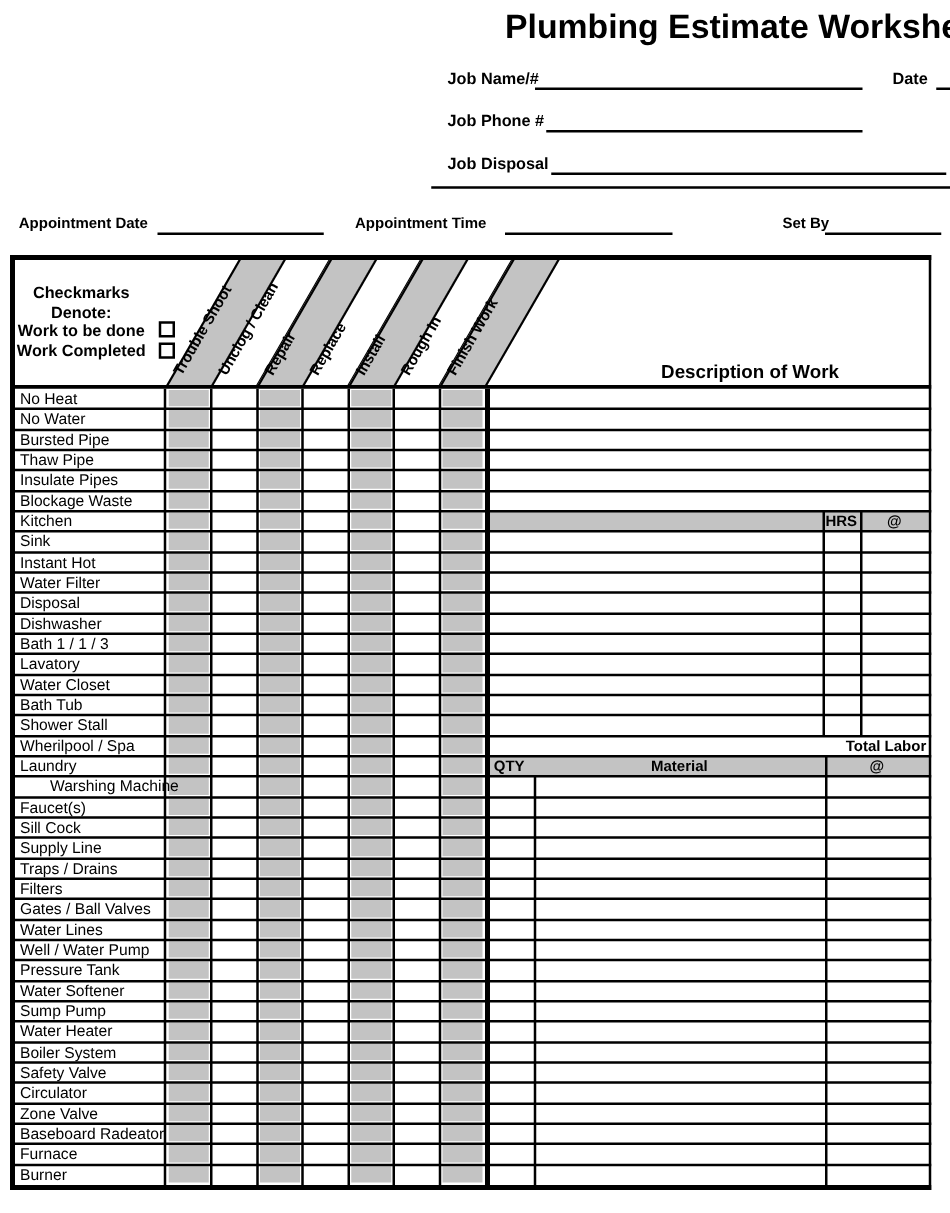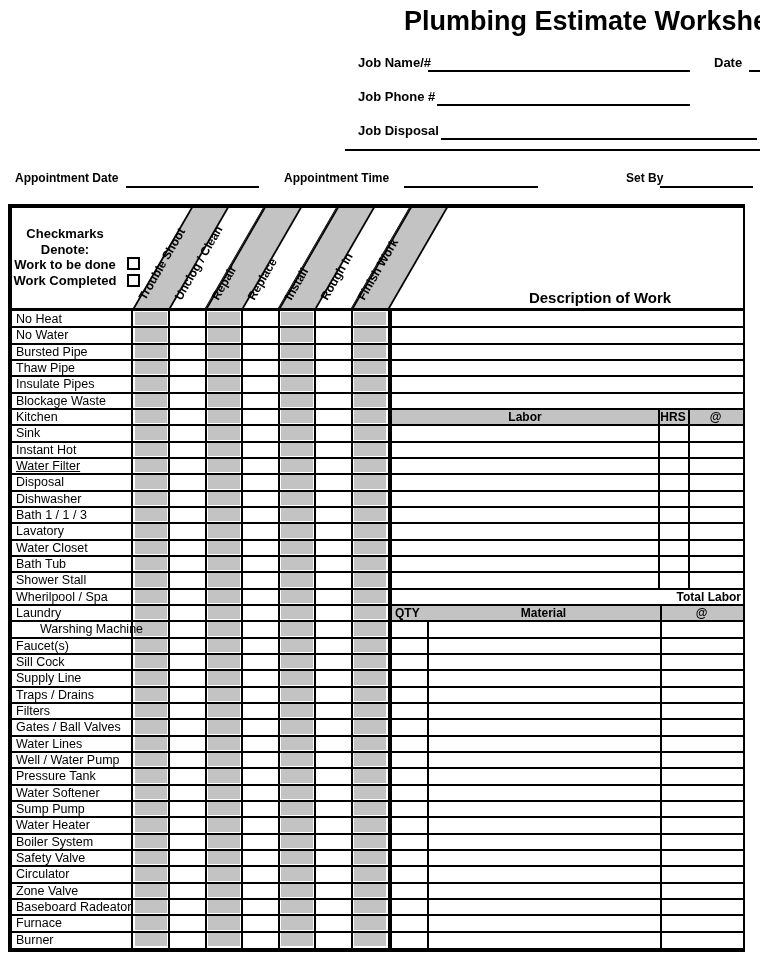--- a/index.html
+++ b/index.html
@@ -55,21 +55,20 @@
   <div class="legend">
     <div>Checkmarks</div>
     <div>Denote:</div>
     <div>Work to be done</div>
     <div>Work Completed</div>
   </div>
   <div class="legend-box" style="left:127px;top:257px"></div>
   <div class="legend-box" style="left:127px;top:274px"></div>
 
   <div class="deschdr">Description of Work</div>
-  <div class="sechdr center" style="left:392px;top:410px;width:266px">Labor</div>
   <div class="sechdr center" style="left:658px;top:410px;width:30px">HRS</div>
   <div class="sechdr center" style="left:688px;top:410px;width:55px">@</div>
   <div class="sechdr right" style="left:500px;top:590px;width:241px">Total Labor</div>
   <div class="sechdr" style="left:395px;top:606px">QTY</div>
   <div class="sechdr center" style="left:427px;top:606px;width:233px">Material</div>
   <div class="sechdr center" style="left:660px;top:606px;width:83px">@</div>
 
   <div id="dynamic">
       <div class="secbg" style="left: 392px; top: 409px; width: 351px; height: 16.3333px; background: rgb(195, 195, 195);"></div>
       <div class="secbg" style="left: 392px; top: 605px; width: 351px; height: 16.3333px; background: rgb(195, 195, 195);"></div>
@@ -348,21 +347,21 @@
       <div class="cellfill" style="left: 353.571px; top: 932.667px; width: 32.4286px; height: 13.3333px; background: rgb(195, 195, 195);"></div>
       <div class="rowlabel" style="left: 12px; top: 311px; width: 117px; height: 16.3333px; line-height: 16.3333px;">No Heat</div>
       <div class="rowlabel" style="left: 12px; top: 327.333px; width: 117px; height: 16.3333px; line-height: 16.3333px;">No Water</div>
       <div class="rowlabel" style="left: 12px; top: 343.667px; width: 117px; height: 16.3333px; line-height: 16.3333px;">Bursted Pipe</div>
       <div class="rowlabel" style="left: 12px; top: 360px; width: 117px; height: 16.3333px; line-height: 16.3333px;">Thaw Pipe</div>
       <div class="rowlabel" style="left: 12px; top: 376.333px; width: 117px; height: 16.3333px; line-height: 16.3333px;">Insulate Pipes</div>
       <div class="rowlabel" style="left: 12px; top: 392.667px; width: 117px; height: 16.3333px; line-height: 16.3333px;">Blockage Waste</div>
       <div class="rowlabel" style="left: 12px; top: 409px; width: 117px; height: 16.3333px; line-height: 16.3333px;">Kitchen</div>
       <div class="rowlabel" style="left: 12px; top: 425.333px; width: 117px; height: 16.3333px; line-height: 16.3333px;">Sink</div>
       <div class="rowlabel" style="left: 12px; top: 441.667px; width: 117px; height: 16.3333px; line-height: 16.3333px;">Instant Hot</div>
-      <div class="rowlabel" style="left: 12px; top: 458px; width: 117px; height: 16.3333px; line-height: 16.3333px; text-decoration: underline;">Water Filter</div>
+      <div class="rowlabel" style="left: 12px; top: 458px; width: 117px; height: 16.3333px; line-height: 16.3333px;">Water Filter</div>
       <div class="rowlabel" style="left: 12px; top: 474.333px; width: 117px; height: 16.3333px; line-height: 16.3333px;">Disposal</div>
       <div class="rowlabel" style="left: 12px; top: 490.667px; width: 117px; height: 16.3333px; line-height: 16.3333px;">Dishwasher</div>
       <div class="rowlabel" style="left: 12px; top: 507px; width: 117px; height: 16.3333px; line-height: 16.3333px;">Bath 1 / 1 / 3</div>
       <div class="rowlabel" style="left: 12px; top: 523.333px; width: 117px; height: 16.3333px; line-height: 16.3333px;">Lavatory</div>
       <div class="rowlabel" style="left: 12px; top: 539.667px; width: 117px; height: 16.3333px; line-height: 16.3333px;">Water Closet</div>
       <div class="rowlabel" style="left: 12px; top: 556px; width: 117px; height: 16.3333px; line-height: 16.3333px;">Bath Tub</div>
       <div class="rowlabel" style="left: 12px; top: 572.333px; width: 117px; height: 16.3333px; line-height: 16.3333px;">Shower Stall</div>
       <div class="rowlabel" style="left: 12px; top: 588.667px; width: 117px; height: 16.3333px; line-height: 16.3333px;">Wherilpool / Spa</div>
       <div class="rowlabel" style="left: 12px; top: 605px; width: 117px; height: 16.3333px; line-height: 16.3333px;">Laundry</div>
       <div class="rowlabel" style="left: 12px; top: 621.333px; width: 117px; height: 16.3333px; line-height: 16.3333px; margin-left: 24px;">Warshing Machine</div>

